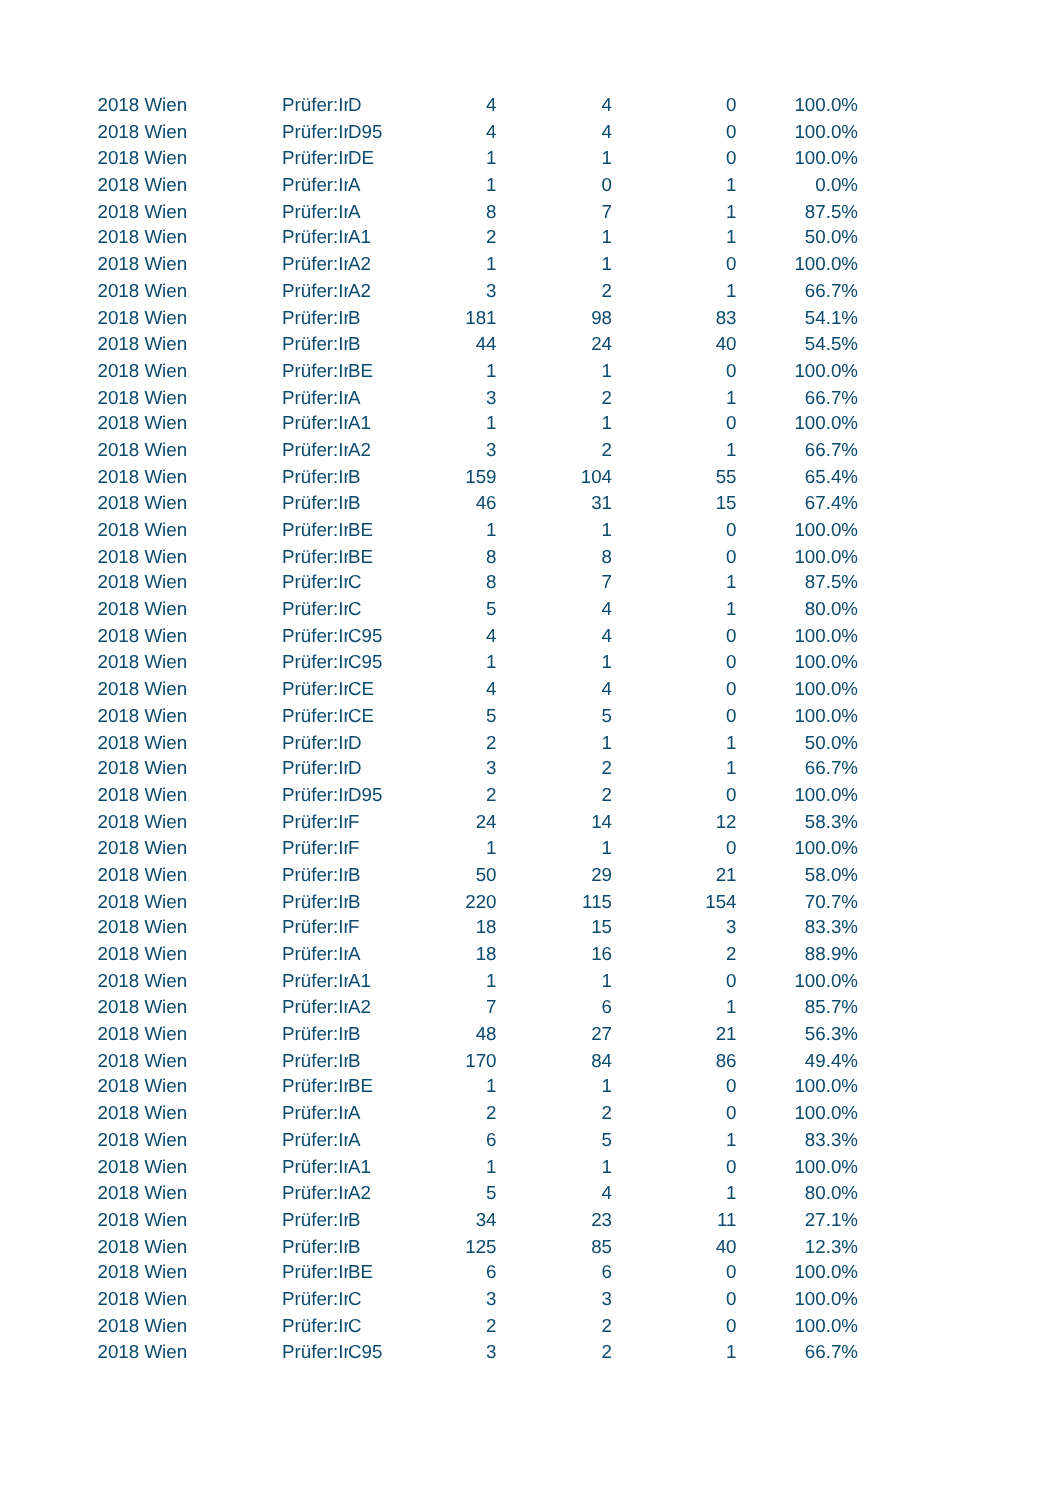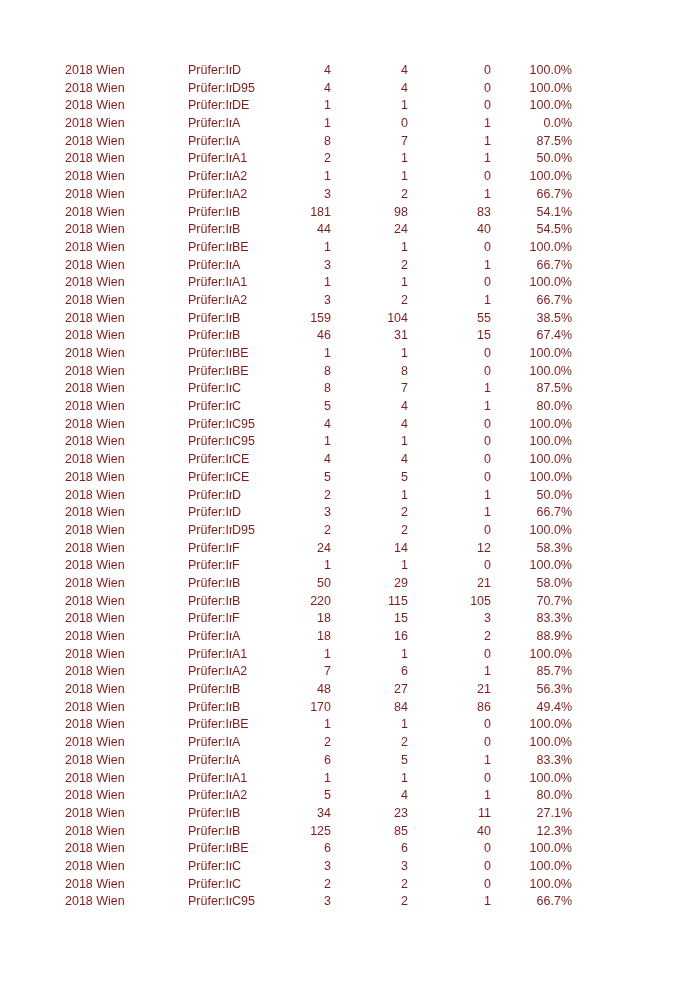--- a/index.html
+++ b/index.html
@@ -19,21 +19,21 @@
     left: 65px;
     top: 62px;
     width: 507px;
   }
   .row {
     display: grid;
     grid-template-columns: 123px 44px 48px 51px 77px 83px 81px;
     height: 17.7px;
     line-height: 17.7px;
     font-size: 12.5px;
-    color: #7f1d1d;
+    color: #0c4a6e;
     white-space: nowrap;
   }
   .cell { overflow: hidden; }
   .num  { text-align: right; }
 </style>
 </head>
 <body>
 
 <div class="table" id="results-table">
   <div class="row">
@@ -176,21 +176,21 @@
     <span class="cell num">66.7%</span>
   </div>
 
   <div class="row">
     <span class="cell">2018 Wien</span>
     <span class="cell">Prüfer:In</span>
     <span class="cell">B</span>
     <span class="cell num">159</span>
     <span class="cell num">104</span>
     <span class="cell num">55</span>
-    <span class="cell num">38.5%</span>
+    <span class="cell num">65.4%</span>
   </div>
 
   <div class="row">
     <span class="cell">2018 Wien</span>
     <span class="cell">Prüfer:In</span>
     <span class="cell">B</span>
     <span class="cell num">46</span>
     <span class="cell num">31</span>
     <span class="cell num">15</span>
     <span class="cell num">67.4%</span>
@@ -335,21 +335,21 @@
     <span class="cell num">21</span>
     <span class="cell num">58.0%</span>
   </div>
 
   <div class="row">
     <span class="cell">2018 Wien</span>
     <span class="cell">Prüfer:In</span>
     <span class="cell">B</span>
     <span class="cell num">220</span>
     <span class="cell num">115</span>
-    <span class="cell num">105</span>
+    <span class="cell num">154</span>
     <span class="cell num">70.7%</span>
   </div>
 
   <div class="row">
     <span class="cell">2018 Wien</span>
     <span class="cell">Prüfer:In</span>
     <span class="cell">F</span>
     <span class="cell num">18</span>
     <span class="cell num">15</span>
     <span class="cell num">3</span>

